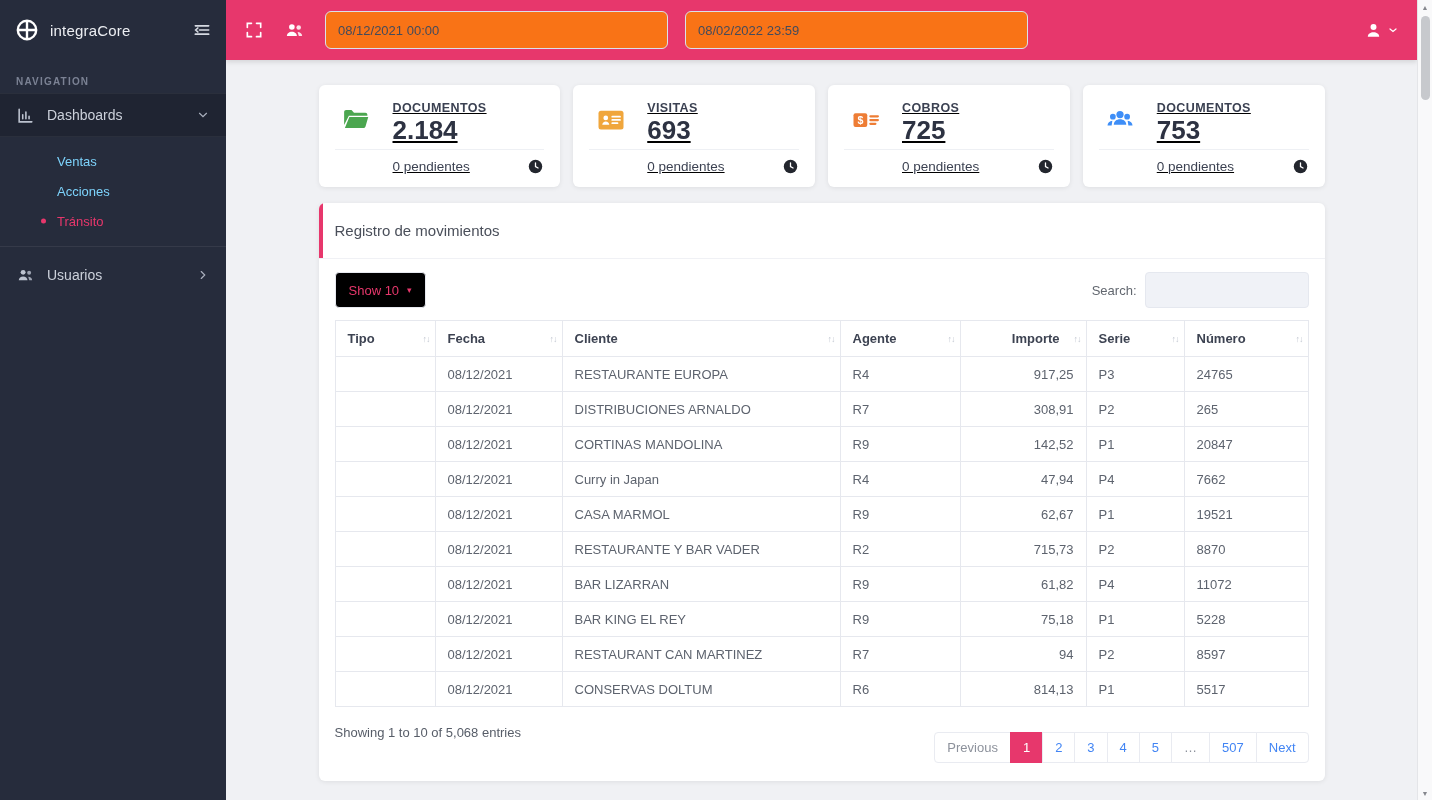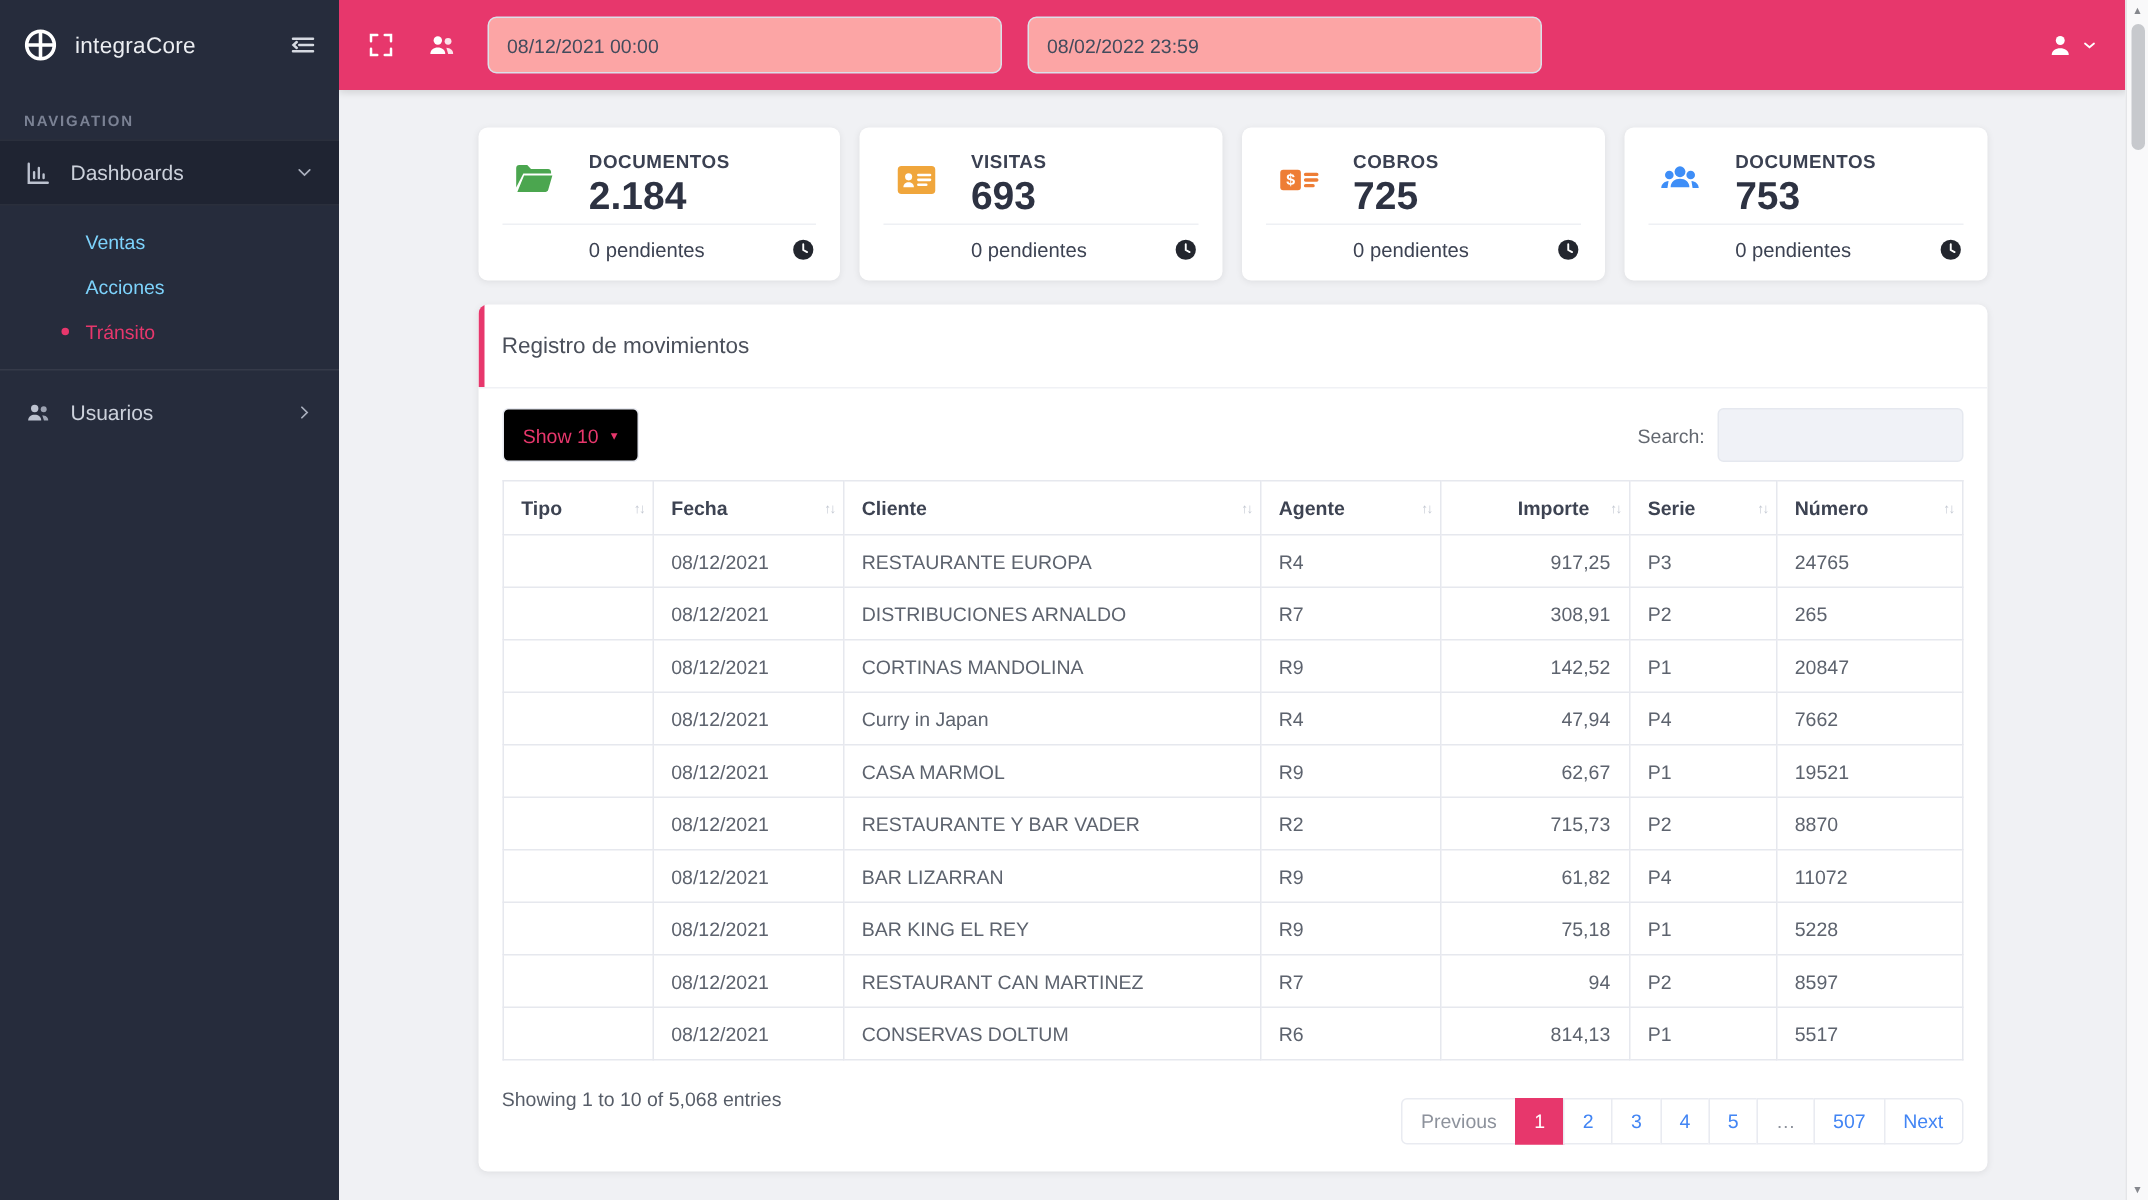--- a/index.html
+++ b/index.html
@@ -23,28 +23,28 @@
   .menu-item.active{background:rgba(0,0,0,.16);border-top:1px solid rgba(255,255,255,.05);border-bottom:1px solid rgba(255,255,255,.05);}
   .submenu{padding:9px 0 10px;}
   .submenu-item{position:relative;height:30px;display:flex;align-items:center;padding-left:57px;font-size:13px;color:#7dd3fc;cursor:pointer;}
   .submenu-item.active{color:var(--accent);}
   .submenu-item.active::before{content:"";position:absolute;left:41px;top:50%;transform:translateY(-50%);width:5px;height:5px;border-radius:50%;background:var(--accent);}
   .sb-divider{border:none;border-top:1px solid rgba(255,255,255,.07);margin:0 0 6px;}
   
   .main{flex:1;display:flex;flex-direction:column;height:100%;overflow:hidden;}
   .topbar{height:60px;min-height:60px;background:var(--accent);display:flex;align-items:center;padding:0 18px;box-shadow:0 2px 5px rgba(0,0,0,.12);}
   .tb-icon{display:flex;margin-right:20px;cursor:pointer;}
-  .date-input{width:343px;height:38px;background:#fca5a5;border:1px solid #dbe0ea;border-radius:6px;padding:0 12px;font-size:13px;color:#434b5c;font-family:inherit;outline:none;}
+  .date-input{width:343px;height:38px;background:#f97316;border:1px solid #dbe0ea;border-radius:6px;padding:0 12px;font-size:13px;color:#434b5c;font-family:inherit;outline:none;}
   .date-input.second{margin-left:17px;}
   .tb-spacer{flex:1;}
   .account{display:flex;align-items:center;gap:3px;cursor:pointer;}
   .content{flex:1;overflow:hidden;}
   .container{width:1006px;margin:25px auto 0;}
   
-  .stats-row{display:flex;gap:13px;}
+  .stats-row{display:flex;gap:13px;text-decoration:underline;}
   .stat-card{flex:1;background:#fff;border-radius:6px;box-shadow:0 1px 5px rgba(0,0,0,.08);padding:13px 16px 0;height:102px;}
   .stat-top{display:flex;gap:15px;}
   .stat-icon{width:43px;display:flex;justify-content:center;padding-top:7px;}
   .stat-title{font-size:12.5px;font-weight:600;color:#3b4152;letter-spacing:.4px;padding-top:3px;}
   .stat-value{font-size:26px;font-weight:700;color:#2d3242;margin-top:1px;line-height:1.1;}
   .stat-footer{margin-top:4px;border-top:1px solid #eef0f4;display:flex;align-items:center;padding:8px 0 0 58px;}
   .stat-pending{font-size:13.5px;color:#3c4252;}
   .clock{margin-left:auto;display:flex;cursor:pointer;}
   
   .panel{width:1006px;margin:16px auto 0;background:#fff;border-radius:6px;box-shadow:0 1px 5px rgba(0,0,0,.08);overflow:hidden;}

